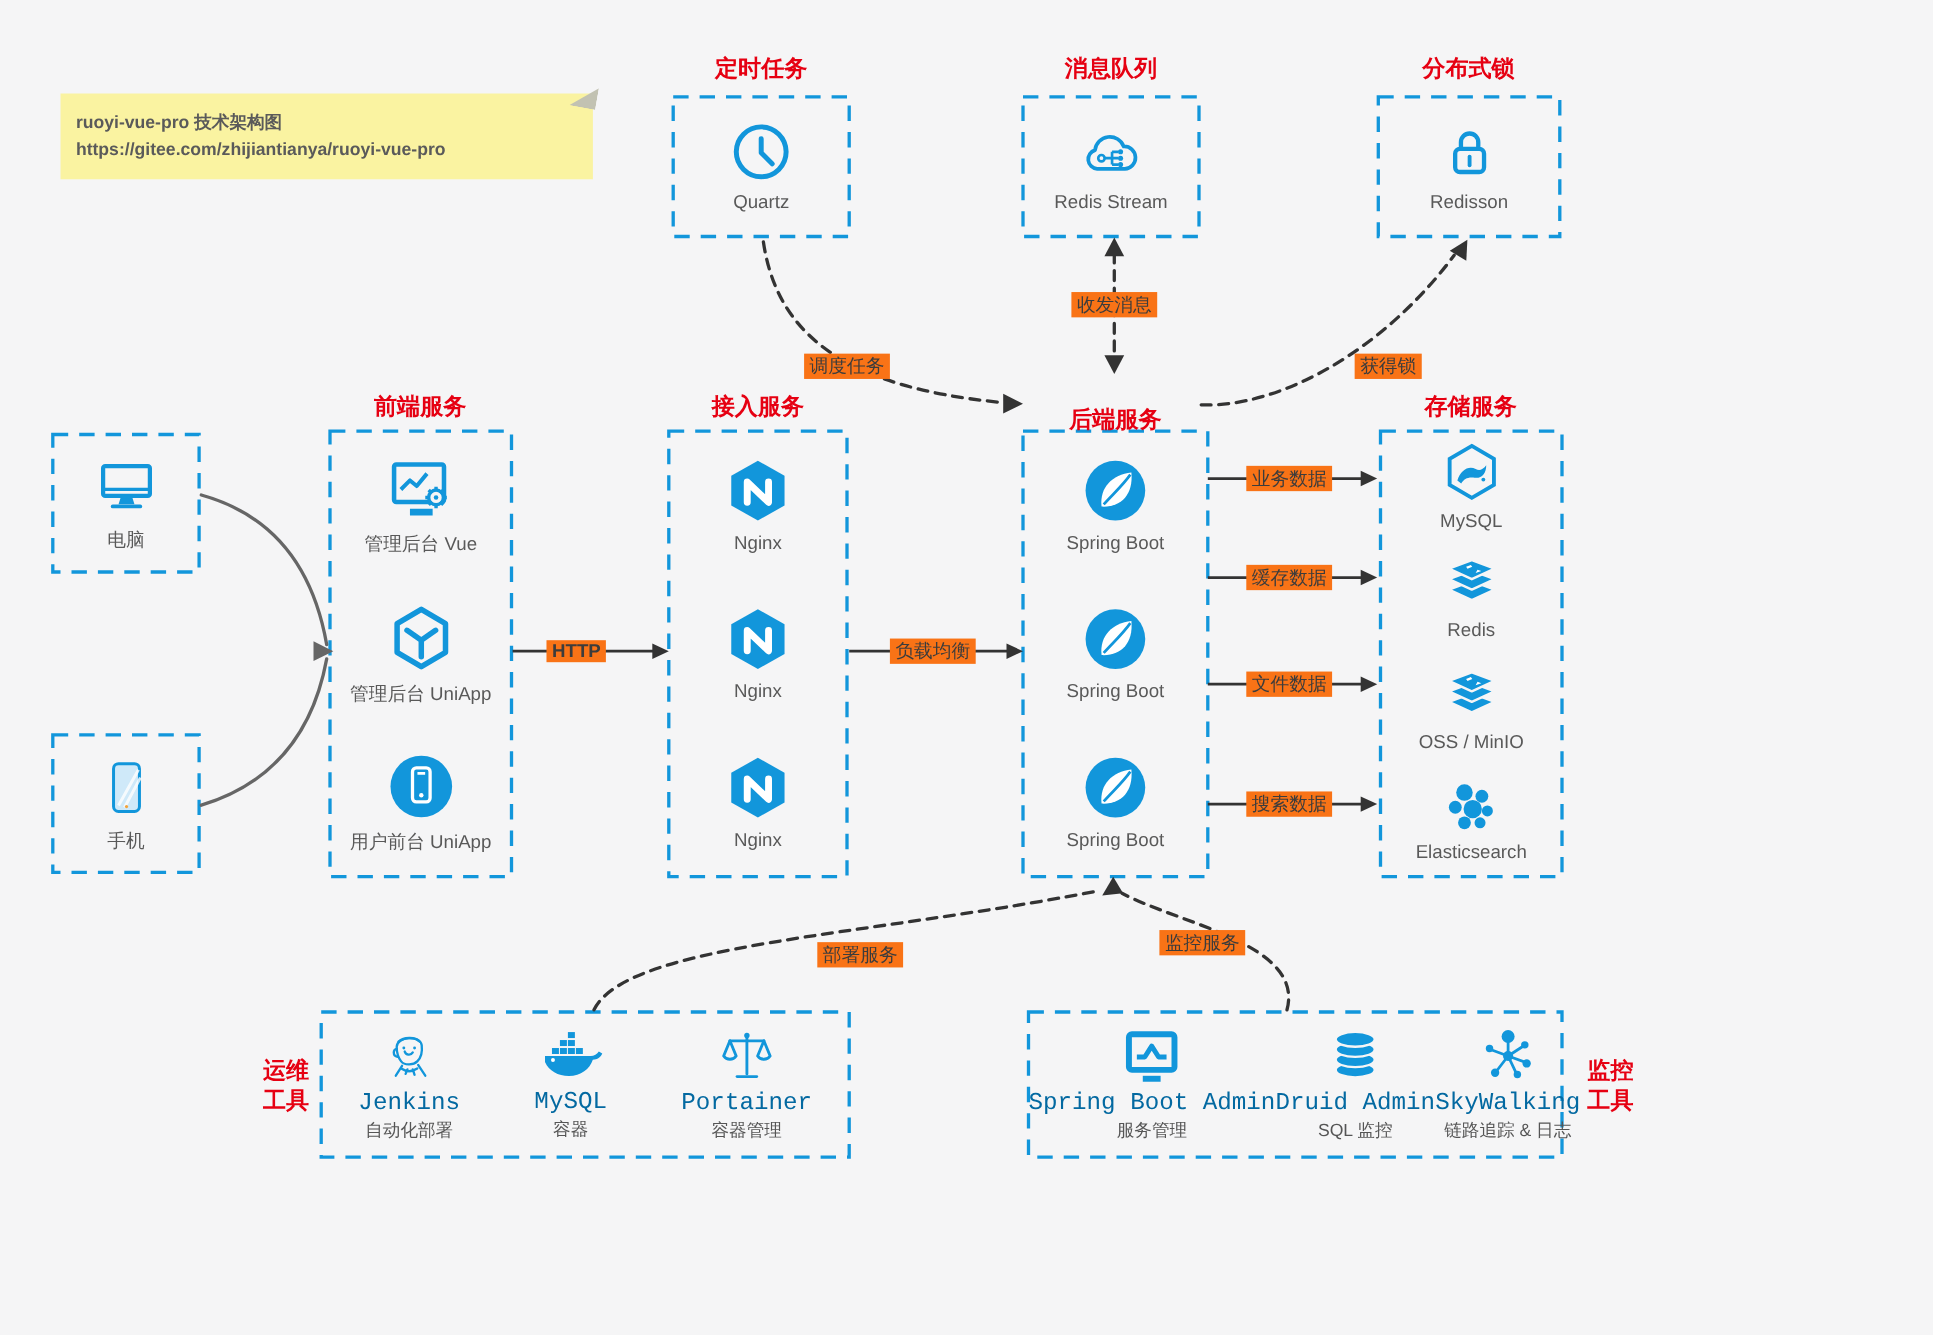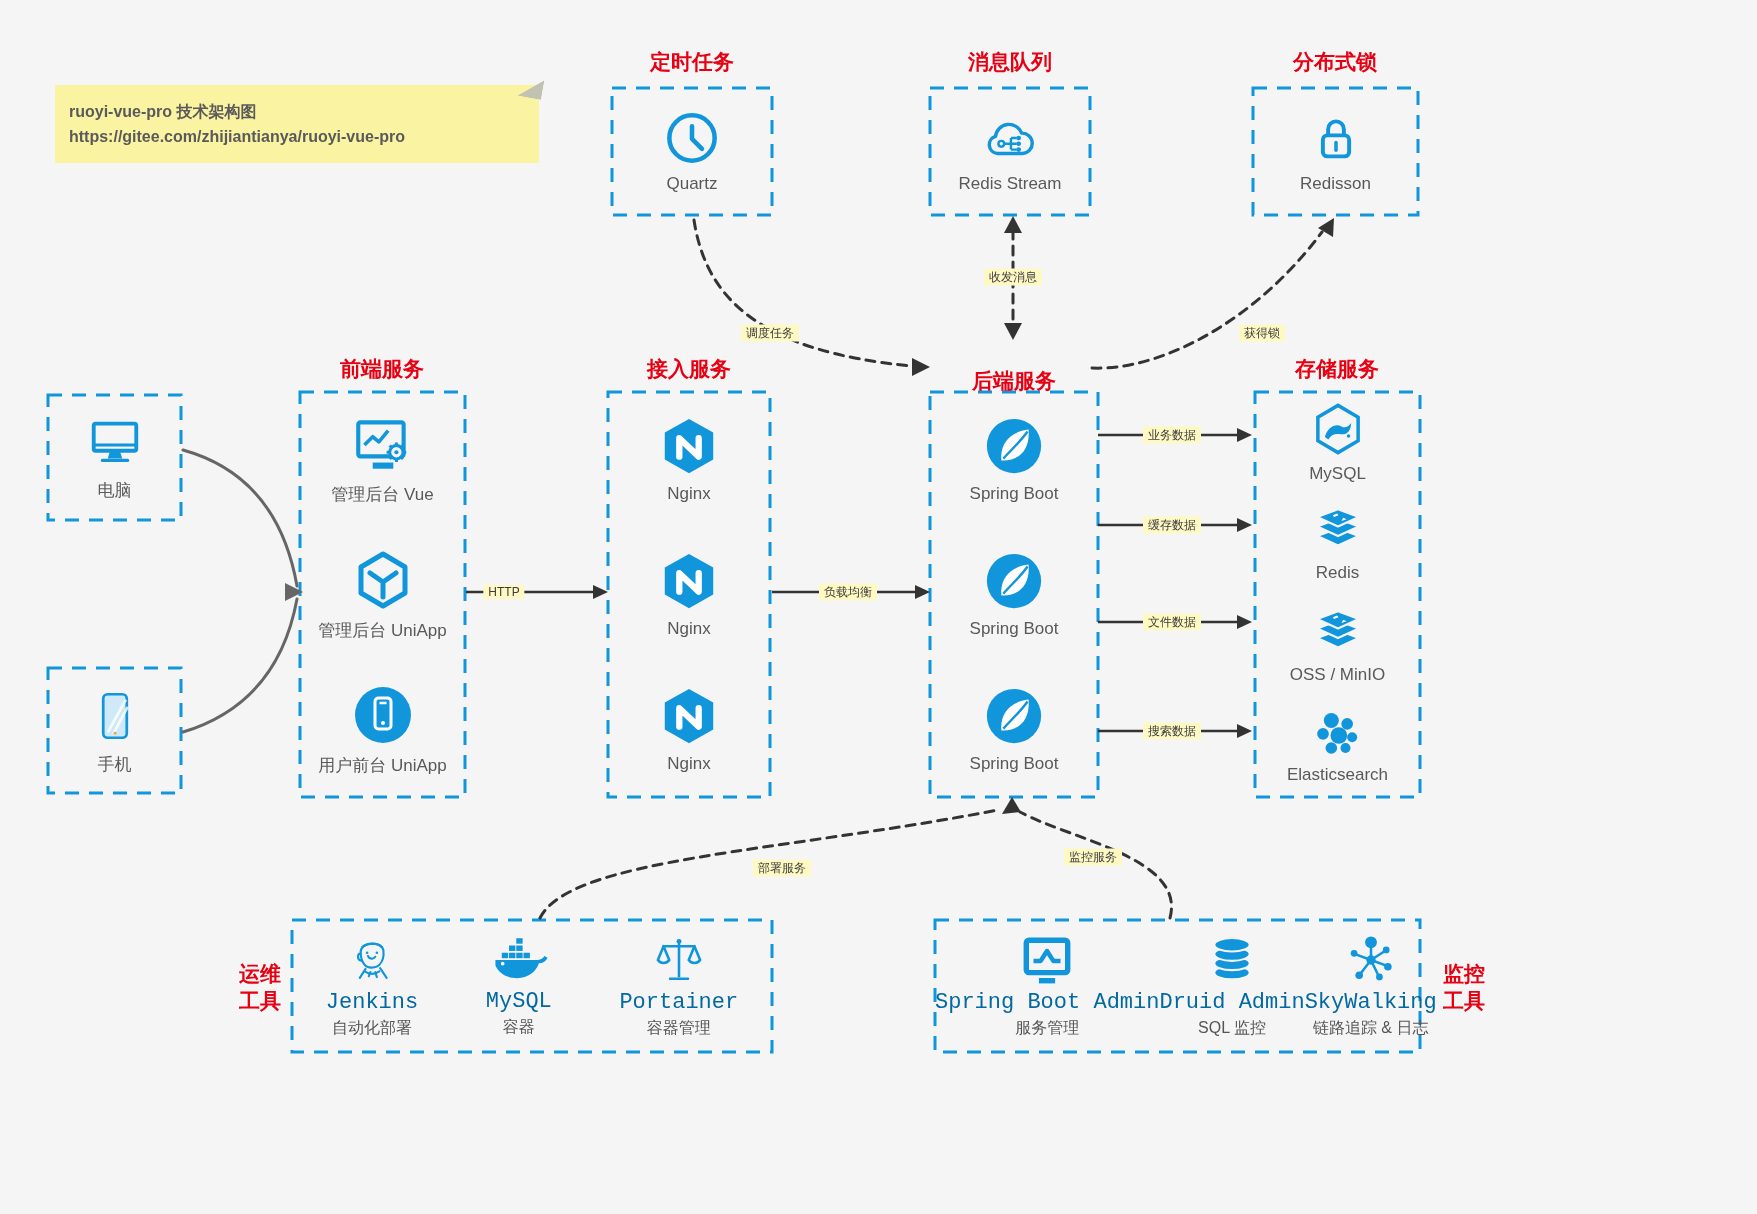--- a/index.html
+++ b/index.html
@@ -9,21 +9,21 @@
   .dbox{fill:none;stroke:#1296db;stroke-width:3;stroke-dasharray:14 10;}
   .solid{fill:none;stroke:#333;stroke-width:2.5;}
   .cgray{fill:none;stroke:#666;stroke-width:3;stroke-linecap:round;}
   .dash{fill:none;stroke:#333;stroke-width:3;stroke-dasharray:9 7;stroke-linecap:round;}
   .ah{fill:#333;}
   .svc-title{position:absolute;transform:translateX(-50%);color:#e60012;font-weight:bold;font-size:21px;white-space:nowrap;}
   .side-title{position:absolute;color:#e60012;font-weight:bold;font-size:21px;line-height:27px;text-align:center;white-space:nowrap;}
   .content{position:absolute;display:flex;flex-direction:column;align-items:center;justify-content:flex-end;}
   .cell{flex:1;display:flex;flex-direction:column;align-items:center;justify-content:center;gap:7px;width:100%;}
   .lbl{color:#595959;font-size:17px;white-space:nowrap;}
-  .edge{position:absolute;transform:translate(-50%,-50%);background:#fef9c3;color:#3c3c3c;font-size:12px;padding:0 5px;white-space:nowrap;}
+  .edge{position:absolute;transform:translate(-50%,-50%);background:#f97316;color:#3c3c3c;font-size:17px;padding:0 5px;white-space:nowrap;}
   .toolrow{position:absolute;display:flex;flex-direction:row;align-items:center;justify-content:space-around;}
   .tool{display:flex;flex-direction:column;align-items:center;gap:3px;}
   .tool .name{font-size:22px;color:#0369a1;white-space:nowrap;font-family:Liberation Mono, monospace;}
   .tool .desc{font-size:16px;color:#555;white-space:nowrap;}
   .note{position:absolute;left:55px;top:85px;width:484px;height:78px;background:#faf3a1;font-weight:bold;}
   .note .txt{padding:14px 0 0 14px;font-size:16px;line-height:25px;color:#5a5a5a;}
   .note-fold{position:absolute;top:-7px;right:-4px;width:24px;height:20px;background:#c2c2b2;clip-path:polygon(0 100%,100% 0,100% 100%);transform:rotate(10deg);}
   .icon{display:block;}
 </style>
 </head>
@@ -272,21 +272,21 @@
             <circle cx="33" cy="33" r="10"></circle>
             <circle cx="49" cy="35" r="6"></circle>
           <circle cx="24" cy="48" r="7"></circle>
             <circle cx="41" cy="48" r="6"></circle>
         </g>
       </svg>
       <span class="lbl">Elasticsearch</span>
     </div>
   </div>
 
-  <div class="edge" style="left:504px;top:592px;">HTTP</div>
+  <div class="edge" style="left:524px;top:592px;font-weight:bold;">HTTP</div>
   <div class="edge" style="left:848px;top:592px;">负载均衡</div>
   <div class="edge" style="left:770px;top:333px;">调度任务</div>
   <div class="edge" style="left:1013px;top:277px;">收发消息</div>
   <div class="edge" style="left:1262px;top:333px;">获得锁</div>
   <div class="edge" style="left:1172px;top:435px;">业务数据</div>
   <div class="edge" style="left:1172px;top:525px;">缓存数据</div>
   <div class="edge" style="left:1172px;top:622px;">文件数据</div>
   <div class="edge" style="left:1172px;top:731px;">搜索数据</div>
   <div class="edge" style="left:782px;top:868px;">部署服务</div>
   <div class="edge" style="left:1093px;top:857px;">监控服务</div>

